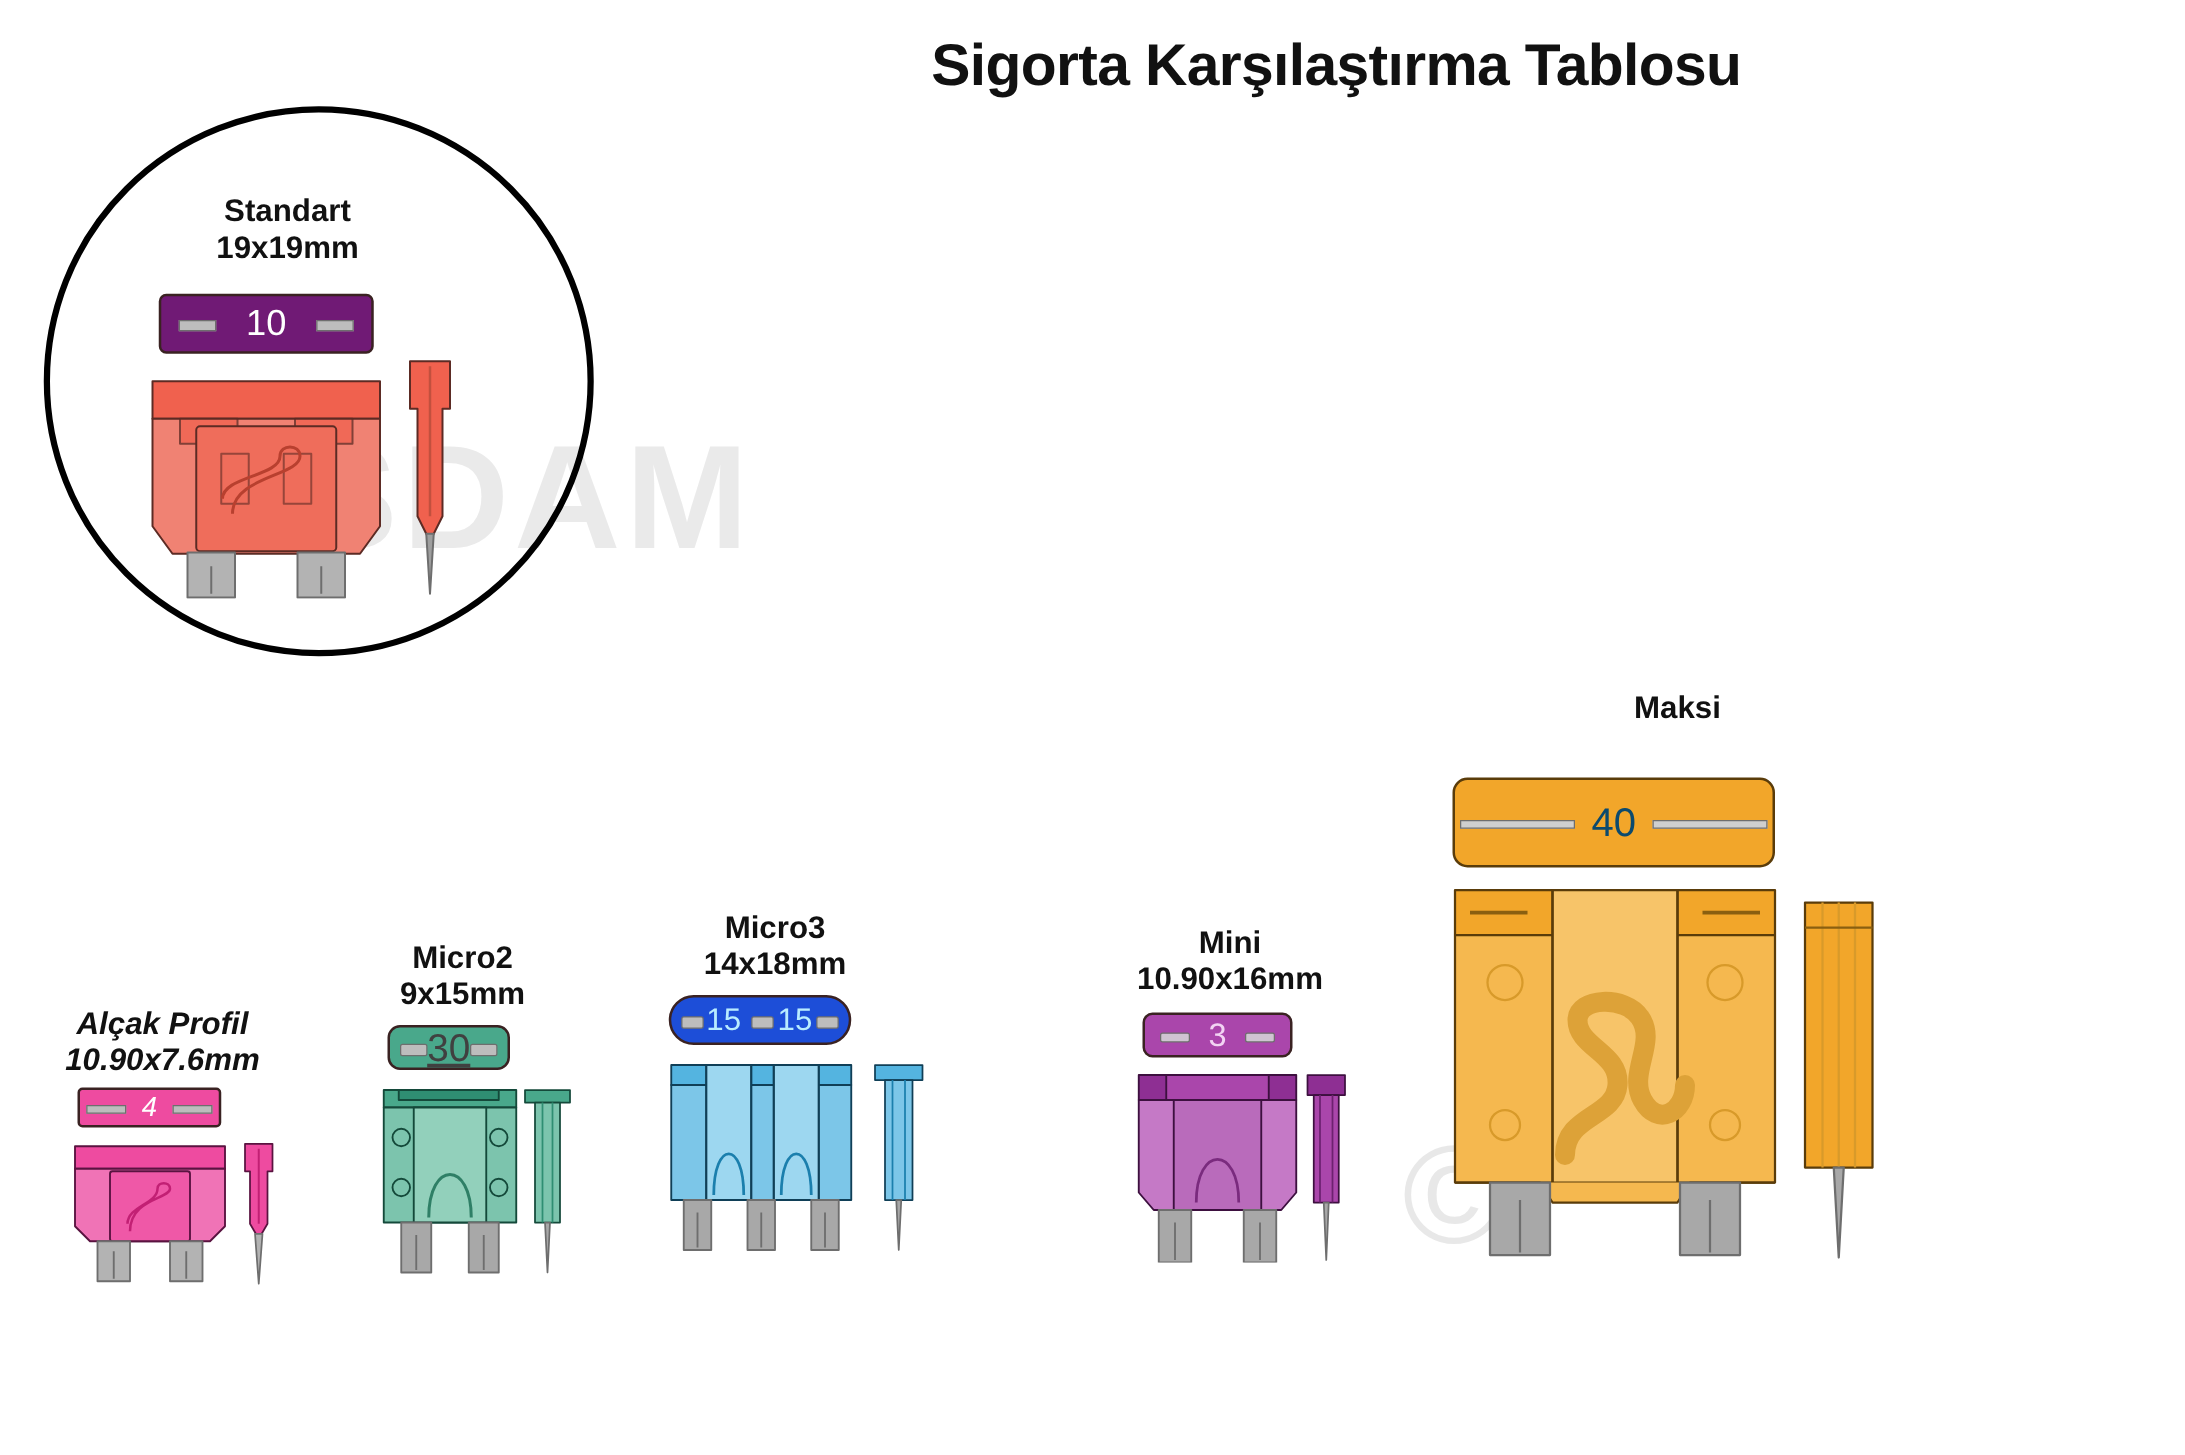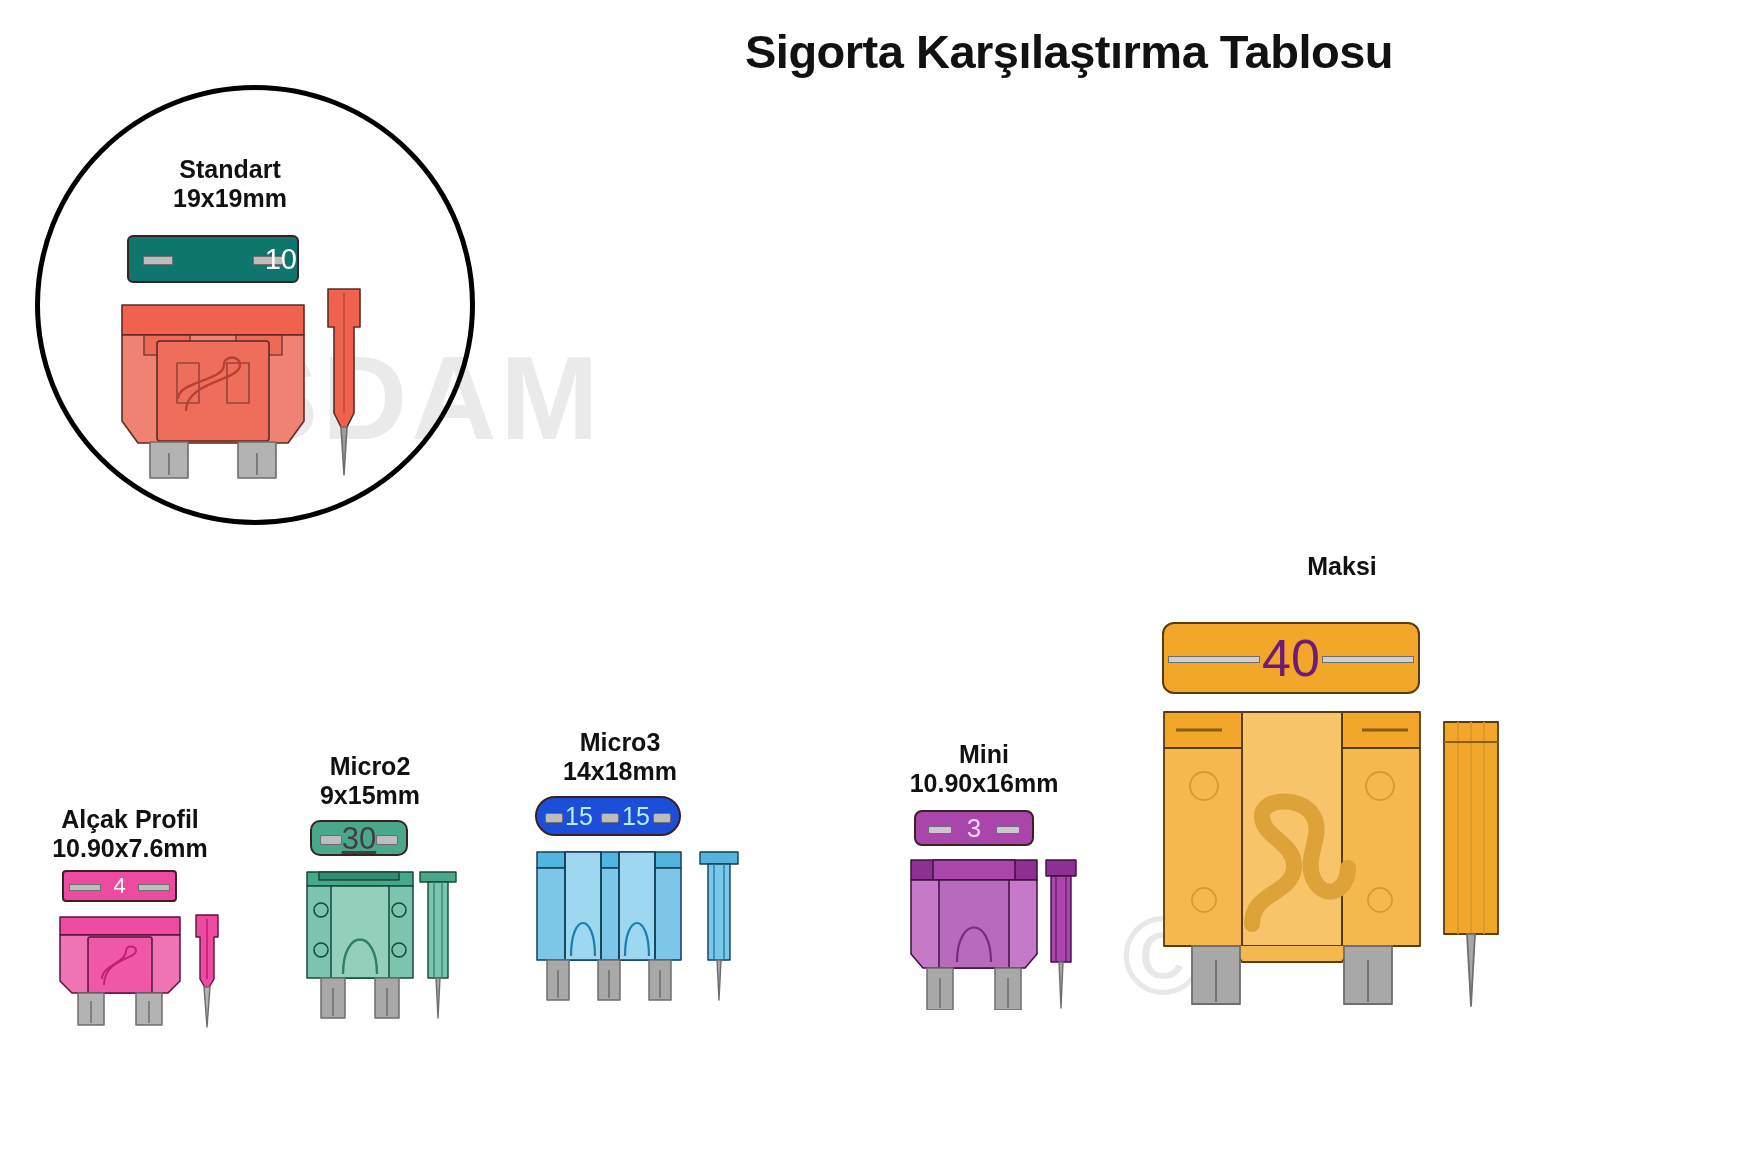--- a/index.html
+++ b/index.html
@@ -130,21 +130,21 @@
   <div class="wm-copy" style="left:1122px; top:900px;">©</div>
 
   <div class="magnifier"></div>
 
   <div class="fuse-group" style="left:120px; top:155px;">
     <div class="label" style="left:0px; top:0px; width:220px;">
       <span>Standart</span>
       <span class="l2">19x19mm</span>
     </div>
 
-    <div class="pill" style="left:7px; top:80px; width:172px; height:48px; border-radius:6px; background:#0f766e;justify-content:flex-end;">
+    <div class="pill" style="left:7px; top:80px; width:172px; height:48px; border-radius:6px; background:#701a75;">
       <span class="slot" style="left:14px; top:19px; width:30px; height:9px;"></span>
       <span class="slot" style="right:14px; top:19px; width:30px; height:9px;"></span>
       <span class="amp" style="font-size:29px;">10</span>
     </div>
 
     <div class="body-view" style="left:0px; top:148px;">
       <svg width="186" height="176" viewBox="0 0 186 176">
         <g stroke="#5c2b24" stroke-width="1.6" stroke-linejoin="round">
           <rect x="2" y="2" width="182" height="30" fill="#f0614e"></rect>
           <path d="M2 32 H184 V118 L168 140 H18 L2 118 Z" fill="#f08273"></path>
@@ -166,21 +166,21 @@
       <svg width="56" height="190" viewBox="0 0 56 190">
         <g stroke="#5c2b24" stroke-width="1.6" stroke-linejoin="round">
           <path d="M12 2 H44 V40 H38 V126 L28 146 L18 126 V40 H12 Z" fill="#f0614e"></path>
           <line x1="28" y1="6" x2="28" y2="126" stroke="#c2503e" stroke-width="2"></line>
           <path d="M25 140 L28 188 L31 140 Z" fill="#9e9e9e" stroke="#6e6e6e"></path>
         </g>
       </svg>
     </div>
   </div>
 
-  <div class="fuse-group" style="left:40px; top:805px;">
+  <div class="fuse-group" style="left:40px; top:805px;font-style:italic;">
     <div class="label" style="left:0px; top:0px; width:180px;">
       <span>Alçak Profil</span>
       <span class="l2">10.90x7.6mm</span>
     </div>
 
     <div class="pill" style="left:22px; top:65px; width:115px; height:32px; border-radius:4px; background:#ee4ba0;">
       <span class="slot" style="left:5px; top:12px; width:32px; height:7px;"></span>
       <span class="slot" style="right:5px; top:12px; width:32px; height:7px;"></span>
       <span class="amp" style="font-size:22px;">4</span>
     </div>
@@ -348,21 +348,21 @@
   </div>
 
   <div class="fuse-group" style="left:1162px; top:552px;">
     <div class="label" style="left:0px; top:0px; width:360px;">
       <span>Maksi</span>
     </div>
 
     <div class="pill" style="left:0px; top:70px; width:258px; height:72px; border-radius:12px; background:#f2a62a; border-color:#5a3c0a;">
       <span class="slot" style="left:4px; top:32px; width:92px; height:7px; background:#cfcfcf;"></span>
       <span class="slot" style="right:4px; top:32px; width:92px; height:7px; background:#cfcfcf;"></span>
-      <span class="amp" style="font-size:52px; color:#701a75;">40</span>
+      <span class="amp" style="font-size:32px; color:#0c4a6e;">40</span>
     </div>
 
     <div class="body-view" style="left:0px; top:158px;">
       <svg width="260" height="296" viewBox="0 0 260 296">
         <g stroke="#5a3c0a" stroke-width="1.8" stroke-linejoin="round">
           <rect x="2" y="2" width="256" height="36" fill="#f2a62a"></rect>
           <rect x="2" y="38" width="256" height="198" fill="#f5b84f"></rect>
           <rect x="80" y="2" width="100" height="234" fill="#f7c469"></rect>
           <line x1="80" y1="2" x2="80" y2="236"></line>
           <line x1="180" y1="2" x2="180" y2="236"></line>

